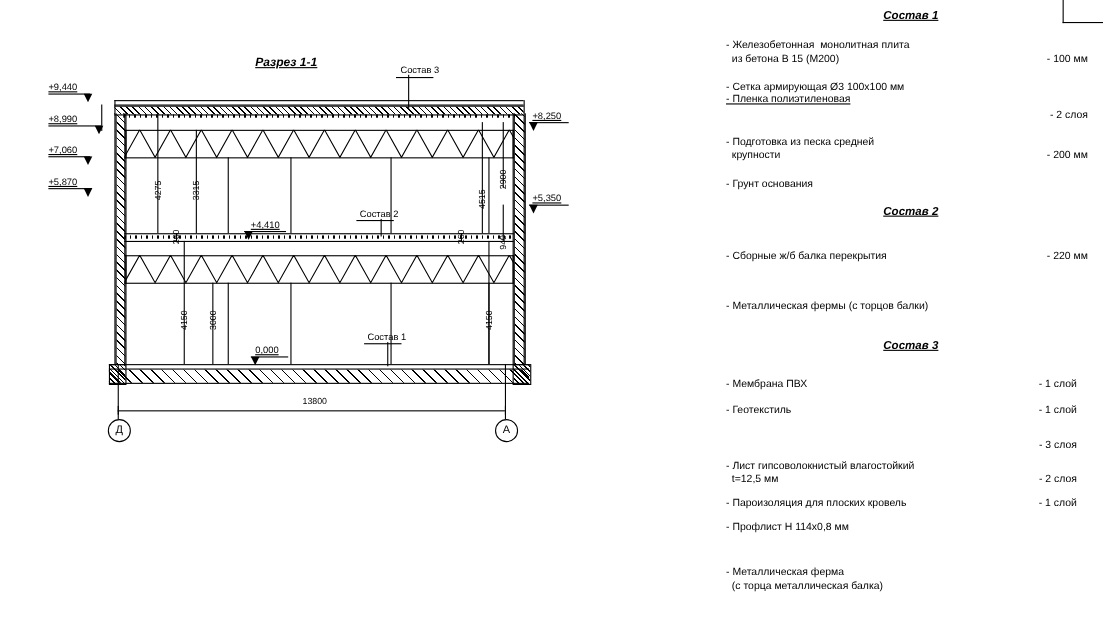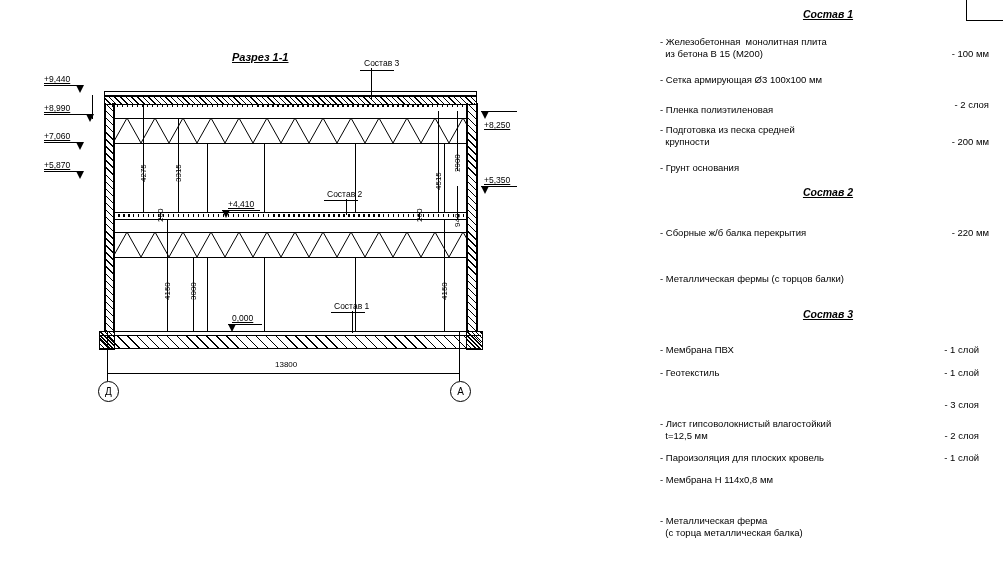--- a/index.html
+++ b/index.html
@@ -165,21 +165,21 @@
       </svg>
 
     <div class="abs elev" style="left:44px; top:160px;">+5,870</div>
     <div class="abs line hl" style="left:44px; top:171px; width:38px;"></div>
     <svg class="abs" style="left:76px; top:171px;" width="9" height="9">
         <path d="M0,0 L8,0 L4,8 Z" fill="#000"></path>
       </svg>
 
     <div class="abs line vl" style="left:92px; top:95px; height:24px;"></div>
 
-    <div class="abs elev" style="left:484px; top:100px;margin-top:20px;">+8,250</div>
+    <div class="abs elev" style="left:484px; top:100px;">+8,250</div>
     <div class="abs line hl" style="left:481px; top:111px; width:36px;"></div>
     <svg class="abs" style="left:481px; top:111px;" width="9" height="9">
         <path d="M0,0 L8,0 L4,8 Z" fill="#000"></path>
       </svg>
 
     <div class="abs elev" style="left:484px; top:175px;">+5,350</div>
     <div class="abs line hl" style="left:481px; top:186px; width:36px;"></div>
     <svg class="abs" style="left:481px; top:186px;" width="9" height="9">
         <path d="M0,0 L8,0 L4,8 Z" fill="#000"></path>
       </svg>
@@ -242,21 +242,21 @@
   <div class="abs" id="specs">
 
     <div class="abs ttl2 spec-title" style="left:140px; top:8px; width:80px;">Состав 1</div>
 
     <div class="abs spec-name" style="top:36px;">- Железобетонная  монолитная плита
   из бетона В 15 (М200)</div>
     <div class="abs spec-val" style="top:48px; right:14px;">- 100 мм</div>
 
     <div class="abs spec-name" style="top:74px;">- Сетка армирующая Ø3 100х100 мм</div>
 
-    <div class="abs spec-name" style="top:104px;">- Пленка полиэтиленовая</div>
+    <div class="abs spec-name" style="top:85px;text-decoration:underline;">- Пленка полиэтиленовая</div>
     <div class="abs spec-val" style="top:99px; right:14px;">- 2 слоя</div>
 
     <div class="abs spec-name" style="top:124px;">- Подготовка из песка средней
   крупности</div>
     <div class="abs spec-val" style="top:136px; right:14px;">- 200 мм</div>
 
     <div class="abs spec-name" style="top:162px;">- Грунт основания</div>
 
     <div class="abs ttl2 spec-title" style="left:140px; top:186px; width:80px;">Состав 2</div>
 
@@ -275,20 +275,20 @@
 
     <div class="abs spec-val" style="top:399px; right:24px;">- 3 слоя</div>
 
     <div class="abs spec-name" style="top:418px;">- Лист гипсоволокнистый влагостойкий
   t=12,5 мм</div>
     <div class="abs spec-val" style="top:430px; right:24px;">- 2 слоя</div>
 
     <div class="abs spec-name" style="top:452px;">- Пароизоляция для плоских кровель</div>
     <div class="abs spec-val" style="top:452px; right:24px;">- 1 слой</div>
 
-    <div class="abs spec-name" style="top:474px;">- Мембрана Н 114х0,8 мм</div>
+    <div class="abs spec-name" style="top:474px;">- Профлист Н 114х0,8 мм</div>
 
     <div class="abs spec-name" style="top:515px;">- Металлическая ферма
   (с торца металлическая балка)</div>
 
   </div>
 
 </div>
 
 </body></html>

